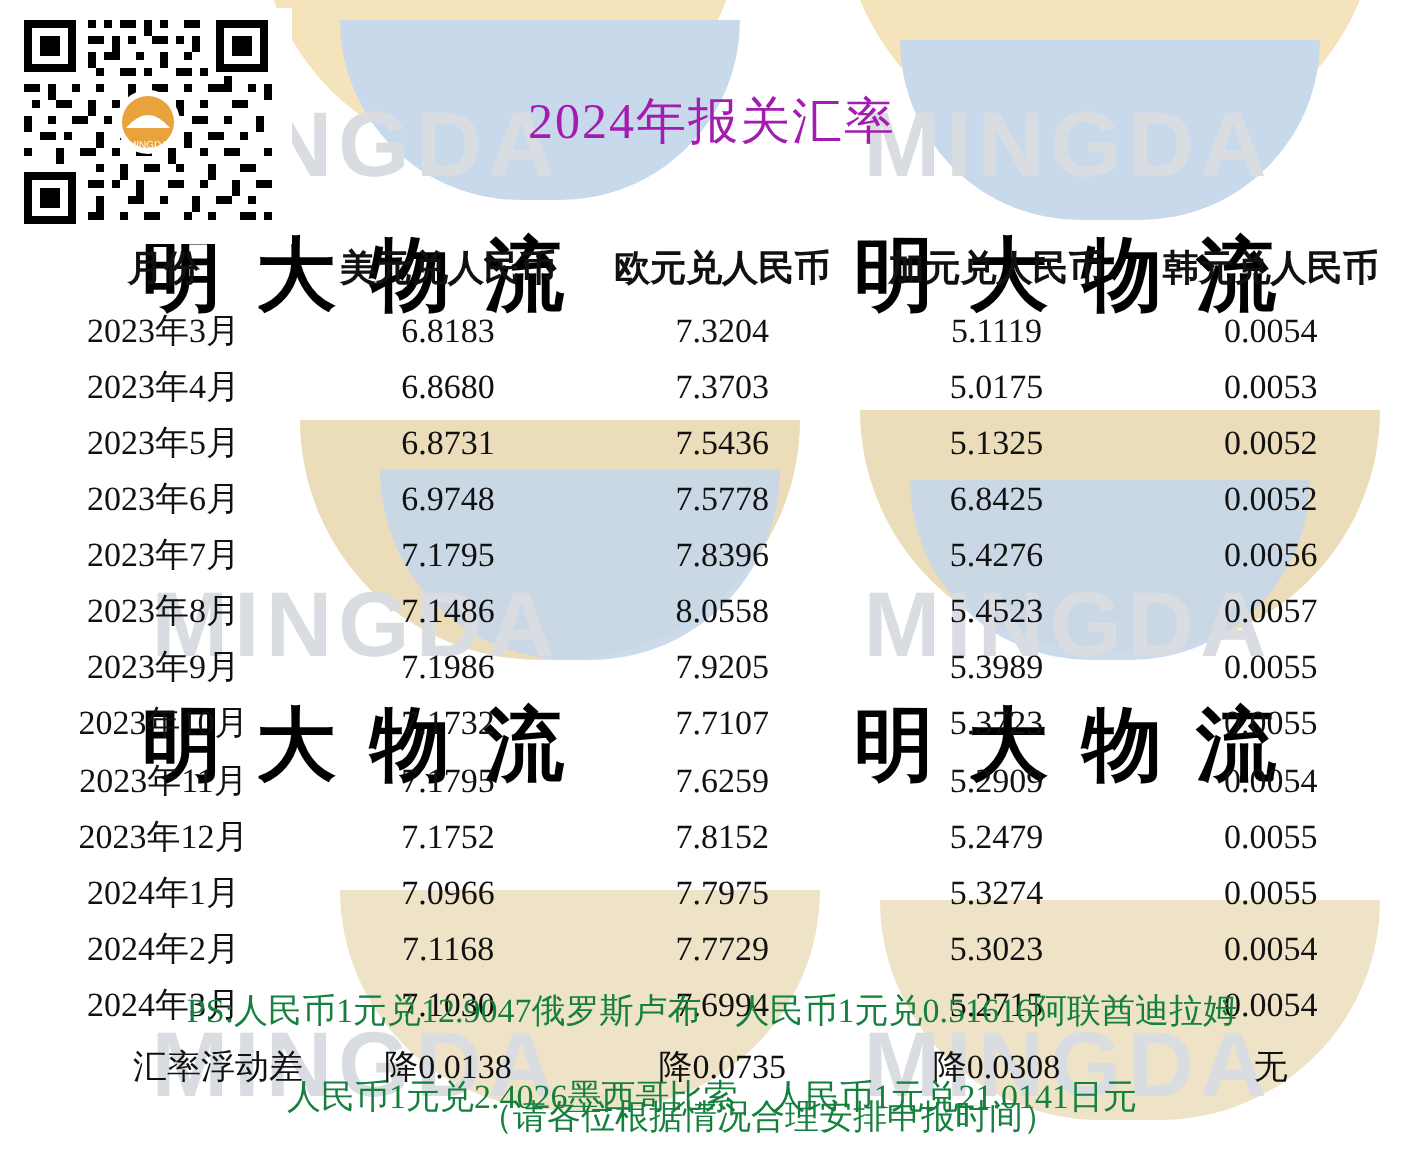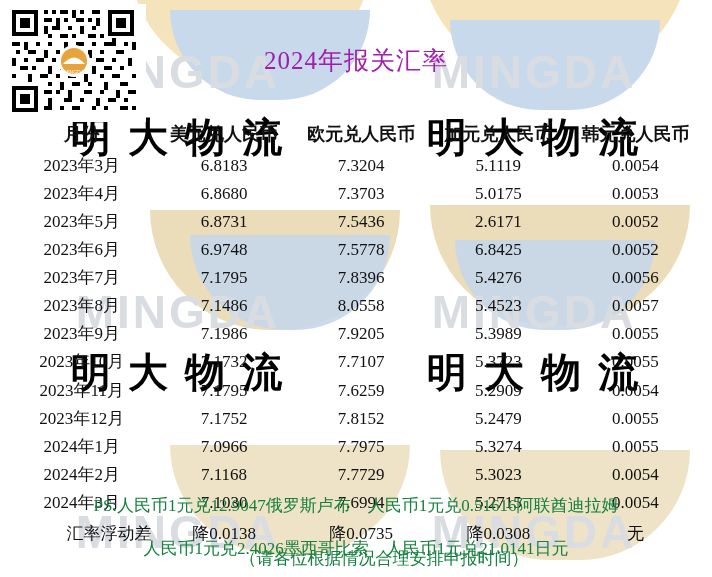--- a/index.html
+++ b/index.html
@@ -306,21 +306,21 @@
         <td class="month">2023年4月</td>
         <td class="num">6.8680</td>
         <td class="num">7.3703</td>
         <td class="num">5.0175</td>
         <td class="num">0.0053</td>
       </tr>
       <tr>
         <td class="month">2023年5月</td>
         <td class="num">6.8731</td>
         <td class="num">7.5436</td>
-        <td class="num">2.6171</td>
+        <td class="num">5.1325</td>
         <td class="num">0.0052</td>
       </tr>
       <tr>
         <td class="month">2023年6月</td>
         <td class="num">6.9748</td>
         <td class="num">7.5778</td>
         <td class="num">6.8425</td>
         <td class="num">0.0052</td>
       </tr>
       <tr>

